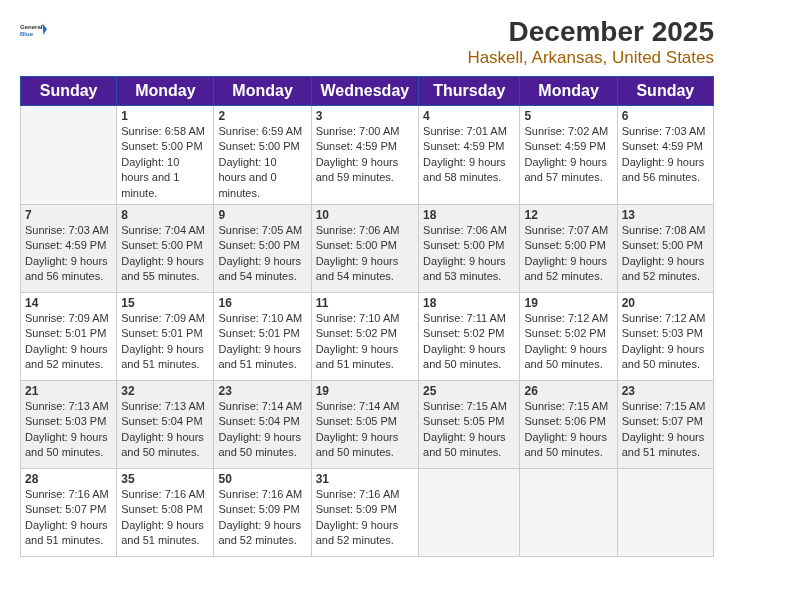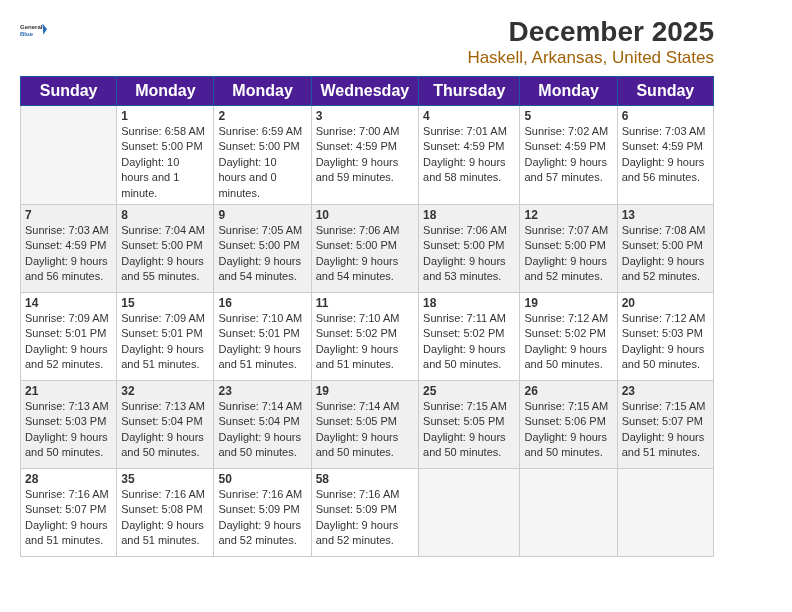--- a/index.html
+++ b/index.html
@@ -239,21 +239,21 @@
           </td>
           <td>
             <span class="day-num">35</span>
             <div class="day-info">Sunrise: 7:16 AM<br>Sunset: 5:08 PM<br>Daylight: 9 hours and 51 minutes.</div>
           </td>
           <td>
             <span class="day-num">50</span>
             <div class="day-info">Sunrise: 7:16 AM<br>Sunset: 5:09 PM<br>Daylight: 9 hours and 52 minutes.</div>
           </td>
           <td>
-            <span class="day-num">58</span>
+            <span class="day-num">31</span>
             <div class="day-info">Sunrise: 7:16 AM<br>Sunset: 5:09 PM<br>Daylight: 9 hours and 52 minutes.</div>
           </td>
           <td class="empty"></td>
           <td class="empty"></td>
           <td class="empty"></td>
         </tr>
       </tbody>
   </table>
 </div>
 

